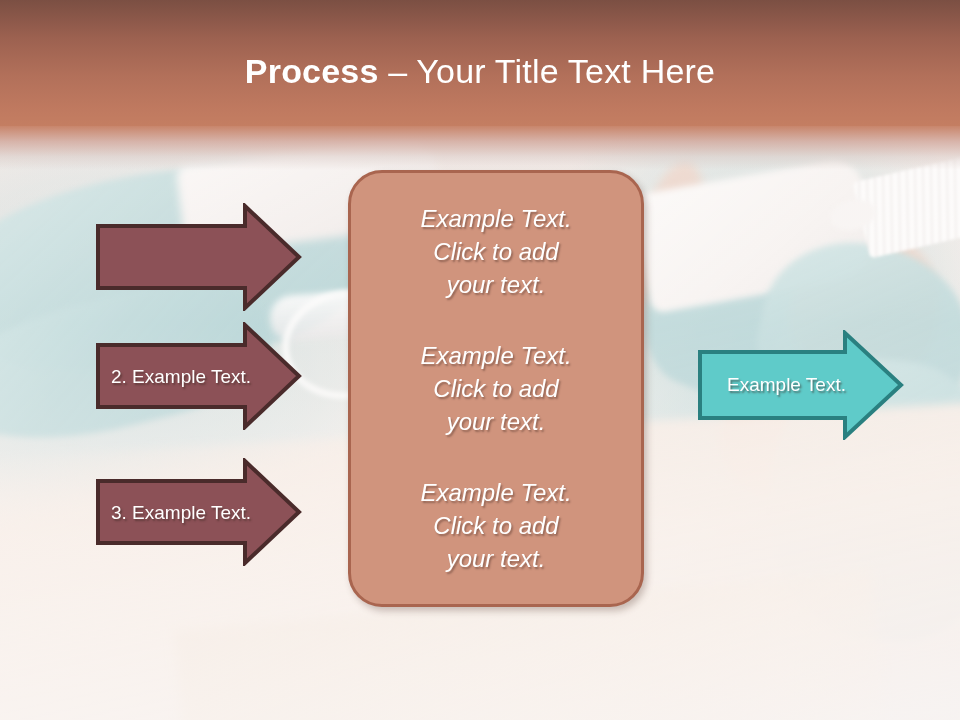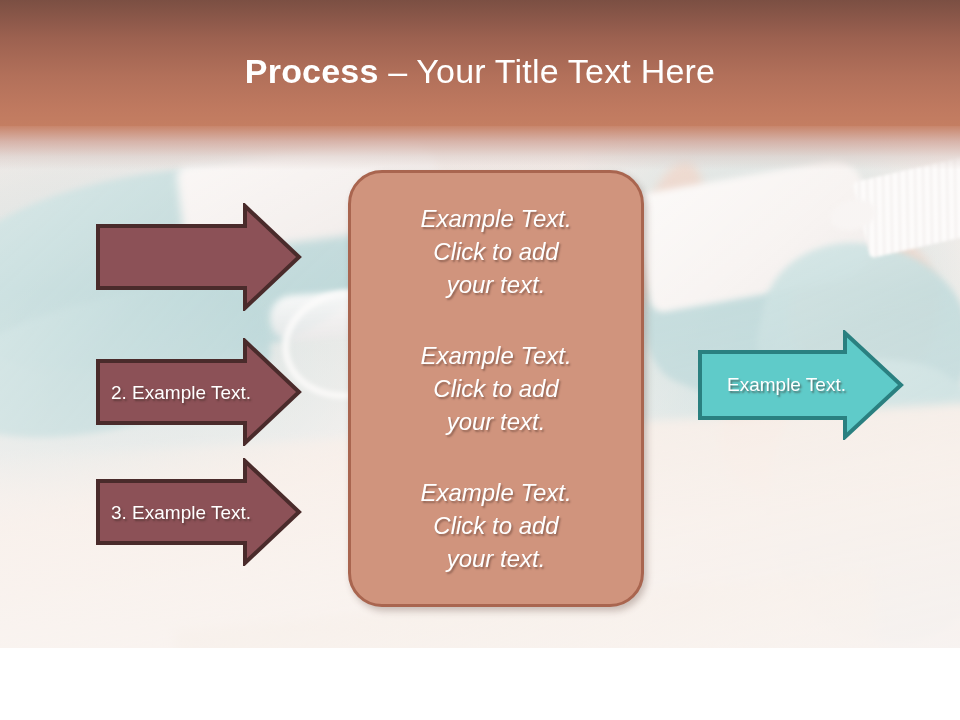--- a/index.html
+++ b/index.html
@@ -8,21 +8,21 @@
     background: #ffffff;
   }
   body {
     font-family: "Liberation Sans", sans-serif;
   }
 
   
   #slide {
     position: relative;
     width: 960px;
-    height: 648px;
+    height: 720px;
     overflow: hidden;
     background: #efe7e4;
   }
 
   
   .bg-photo {
     position: absolute;
     inset: 0;
     overflow: hidden;
   }
@@ -205,21 +205,21 @@
   .arrow svg { display: block; }
   .arrow-label {
     position: absolute;
     color: #ffffff;
     text-shadow: 1.5px 2px 2px rgba(60,40,35,0.55);
     white-space: nowrap;
     font-size: 19px;
   }
 
   .arrow-1 { left: 95px;  top: 203px; }
-  .arrow-2 { left: 95px;  top: 338px; justify-content: center; }
+  .arrow-2 { left: 95px;  top: 322px; justify-content: center; }
   .arrow-3 { left: 95px;  top: 458px; }
   .arrow-left .arrow-label { left: 16px; top: 44px; }
 
   .arrow-out { left: 697px; top: 330px; }
   .arrow-out .arrow-label { left: 30px; top: 44px; }
 
   
   .center-box {
     position: absolute;
     left: 348px; top: 170px;

